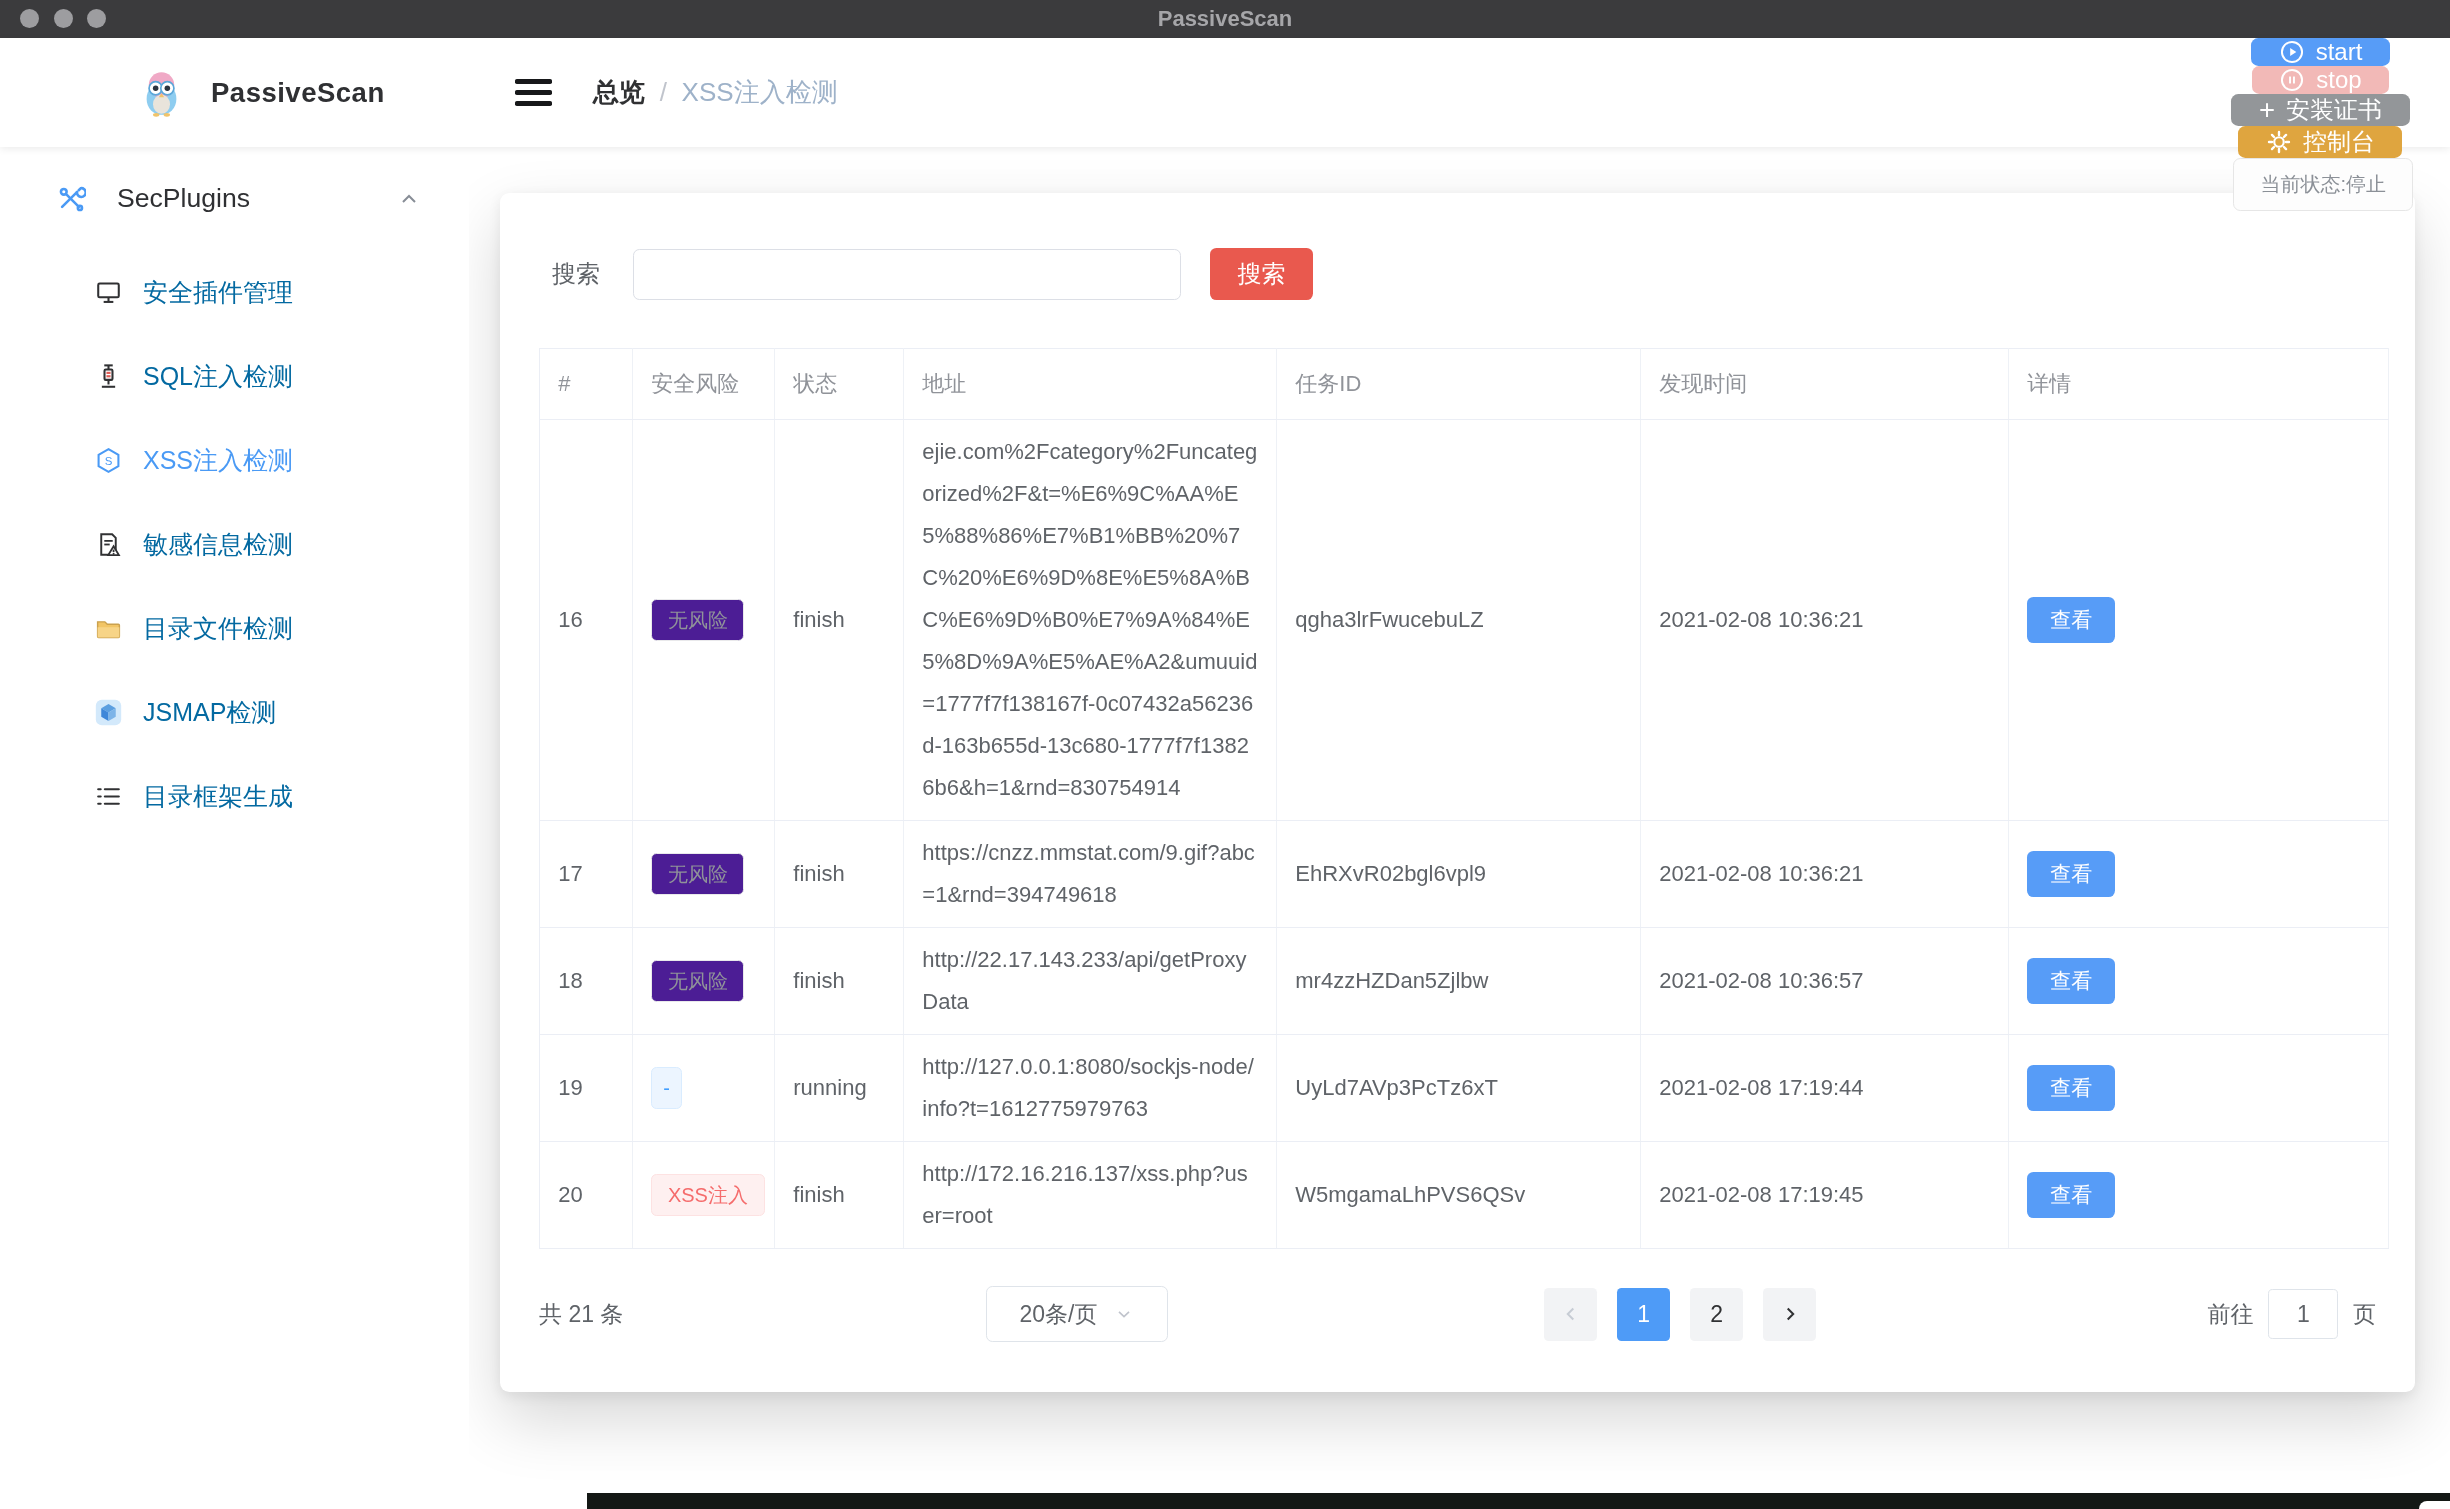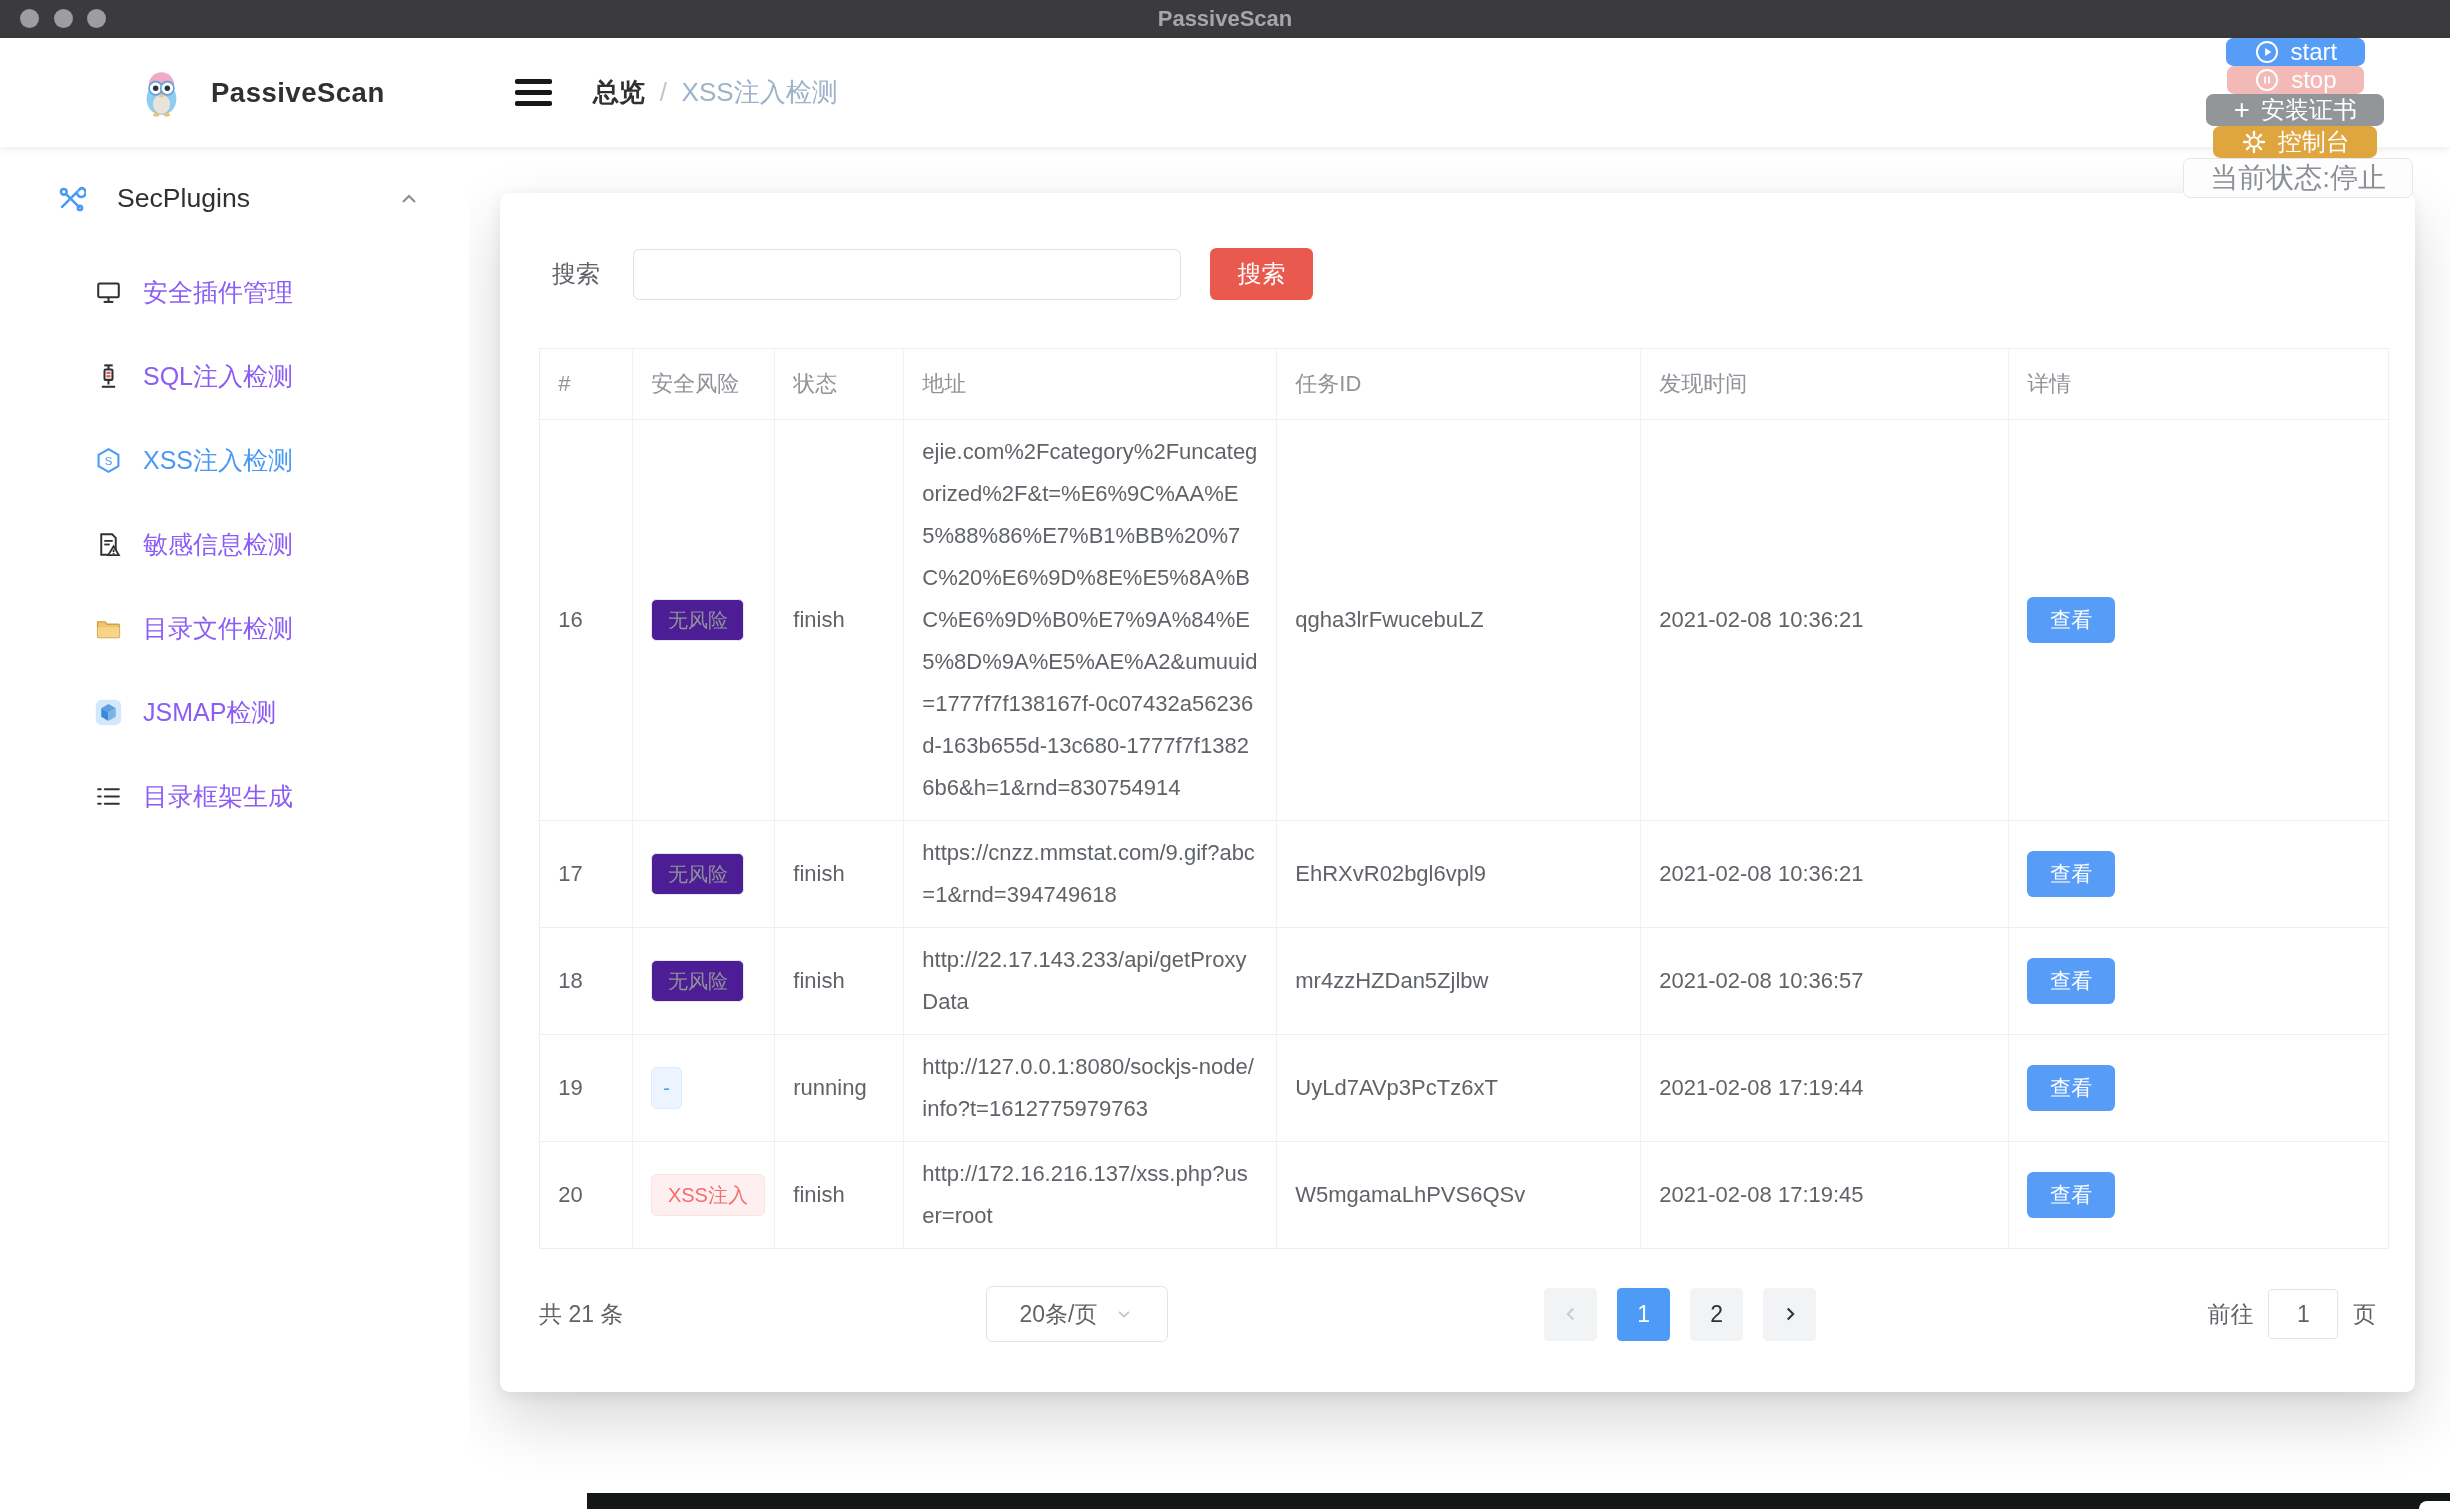--- a/index.html
+++ b/index.html
@@ -43,37 +43,37 @@
     padding:0 27.5px; margin-left:27.5px; cursor:pointer;
     font-family:inherit;
   }
   .hbtn-start { background:#579cf7; }
   .hbtn-stop  { background:#f2b9b7; }
   .hbtn-cert  { background:#939699; }
   .hbtn-console { background:#dfa53f; }
   .plus-glyph { font-size:27.5px; font-weight:400; line-height:1; }
   .v-divider { width:1.8px; height:55px; background:#d8d8d8; margin-left:33px; }
   .status-btn {
-    height:57px; margin-left:33px; padding:0 26px; background:#fdfdfd;
-    border:0.9px solid #e6e6e6; border-radius:7.3px; color:#8b9097; font-size:28px;
+    height:57px; margin-left:33px; padding:12px 26px; background:#fdfdfd;
+    border:0.9px solid #e6e6e6; border-radius:7.3px; color:#8b9097; font-size:20px;
     display:flex; align-items:center; font-family:inherit;
   }
 
   
   .sidebar {
     position:absolute; left:0; top:147px; width:469px; bottom:16.5px; background:#fff; z-index:2;
   }
   .side-group {
     height:103px; display:flex; align-items:center; padding:0 48px 0 55px; cursor:pointer;
   }
   .side-group .g-label { font-size:26.6px; color:#2f3033; margin-left:31px; flex:1; }
   .side-item {
     height:84px; display:flex; align-items:center; padding-left:94px; cursor:pointer;
   }
-  .side-item .i-label { font-size:25px; color:#8b5cf6; margin-left:20px; }
+  .side-item .i-label { font-size:25px; color:#0369a1; margin-left:20px; }
   .side-item.active .i-label { color:#4a9af5; }
 
   
   .main { position:absolute; left:469px; top:147px; right:0; bottom:16.5px; background:#ffffff; }
   .card {
     position:absolute; left:31px; top:46px; width:1915px; height:1199px;
     background:#fff; border-radius:9.2px;
     box-shadow:0 3.7px 13px rgba(0,0,0,0.07), 0 27.5px 64px rgba(0,0,0,0.16);
     padding:55px 39px 0 39px;
   }

